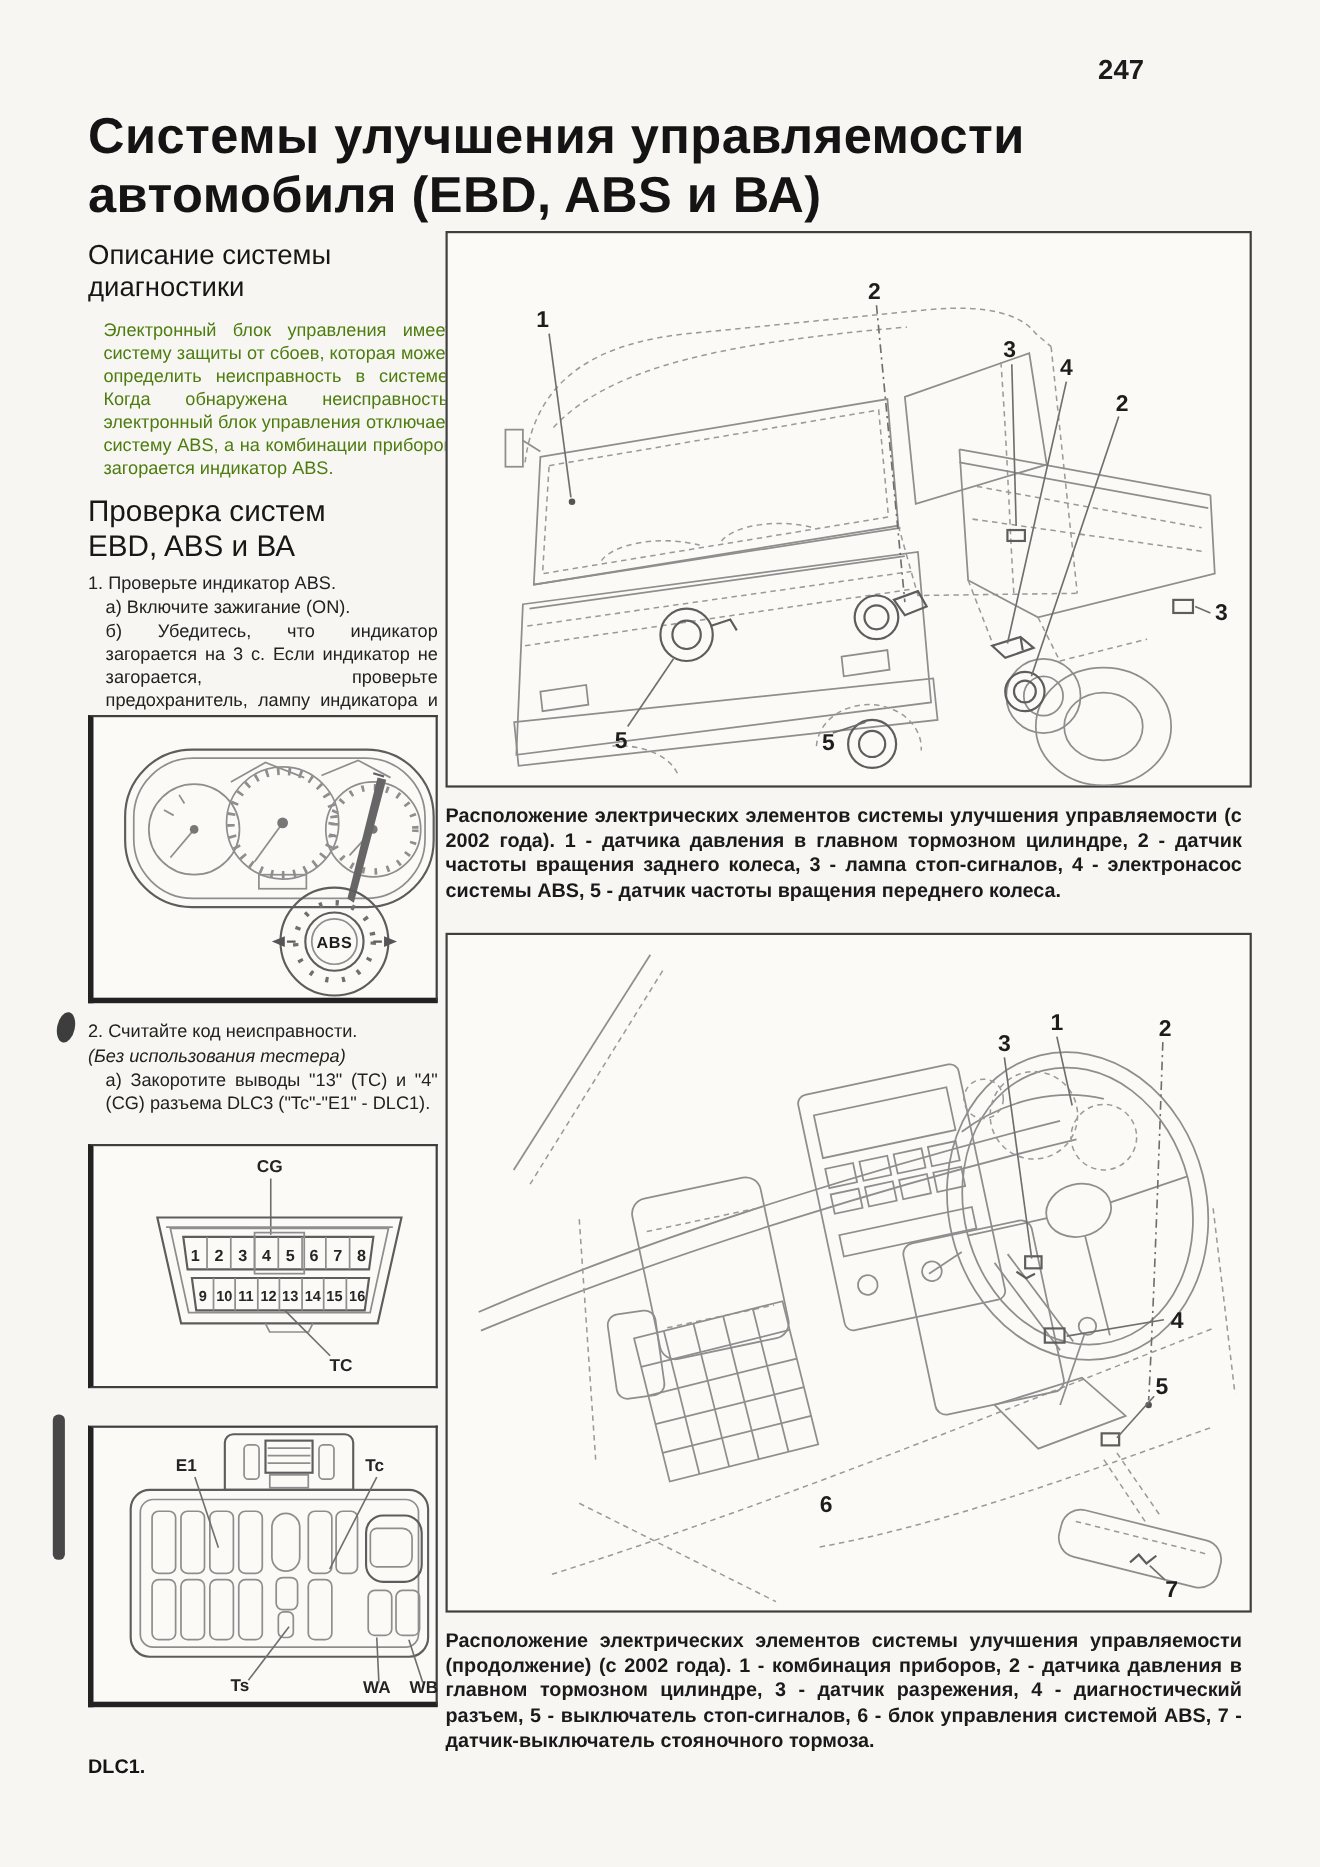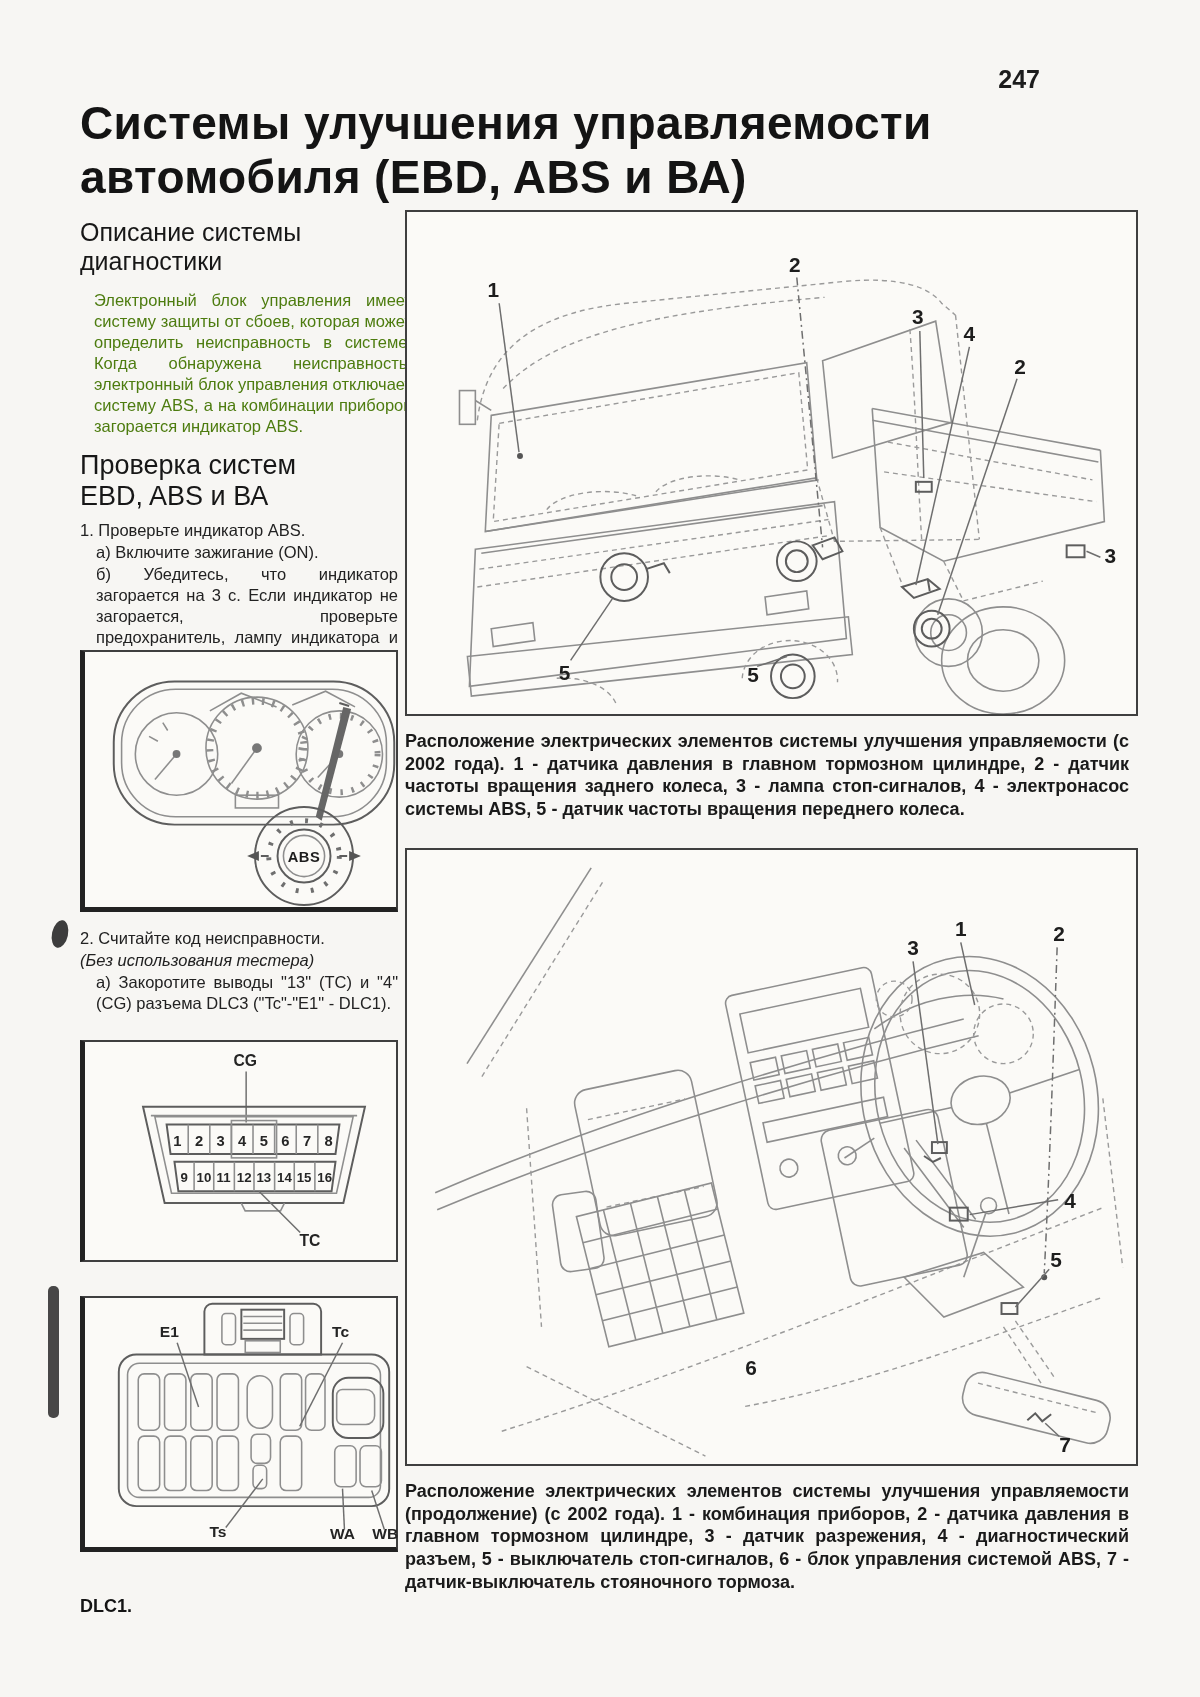--- a/index.html
+++ b/index.html
@@ -1,18 +1,18 @@
 <!DOCTYPE html>
 <html><head>
 <meta charset="utf-8">
 <style>
   html,body{margin:0;padding:0;background:#f6f5f2;}
   .page{position:relative;width:1200px;height:1697px;background:#f7f6f3;
         font-family:"Liberation Sans","DejaVu Sans",sans-serif;color:#161616;overflow:hidden;}
-  .page-number{position:absolute;top:65px;right:160px;font-size:25px;font-weight:bold;color:#1c1c1c;}
+  .page-number{position:absolute;top:50px;right:160px;font-size:25px;font-weight:bold;color:#1c1c1c;}
   .title{position:absolute;left:80px;top:96px;width:880px;margin:0;
          font-size:46px;font-weight:bold;line-height:1.18;letter-spacing:.4px;color:#141414;}
   .col-left{position:absolute;left:80px;top:0;width:318px;height:1697px;}
   .col-right{position:absolute;left:405px;top:0;width:733px;height:1697px;}
   .h2{position:absolute;left:0;margin:0;font-weight:normal;color:#171717;}
   .h2-desc{top:218px;font-size:25px;line-height:1.14;width:318px;}
   .h2-check{top:450px;font-size:27px;line-height:1.14;width:318px;}
   .body-text{position:absolute;left:0;top:276px;width:318px;margin:14px;
              font-size:16.5px;line-height:1.27;text-align:justify;color:#4d7c0f;}
   .step{position:absolute;left:0;width:318px;margin:0;font-size:16.5px;line-height:1.27;color:#222;}

